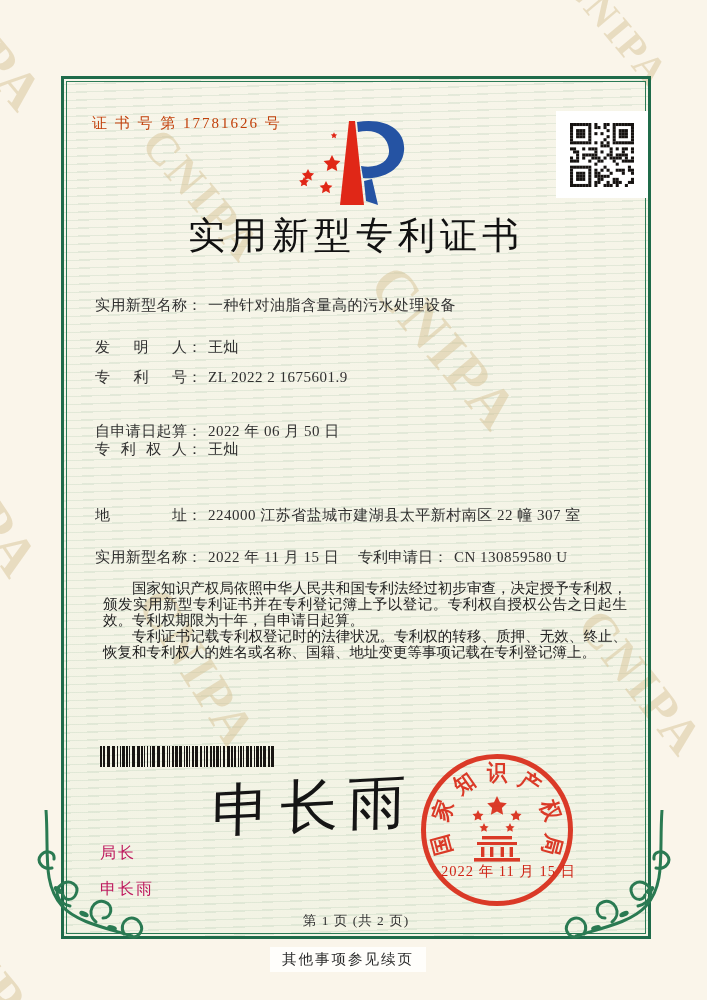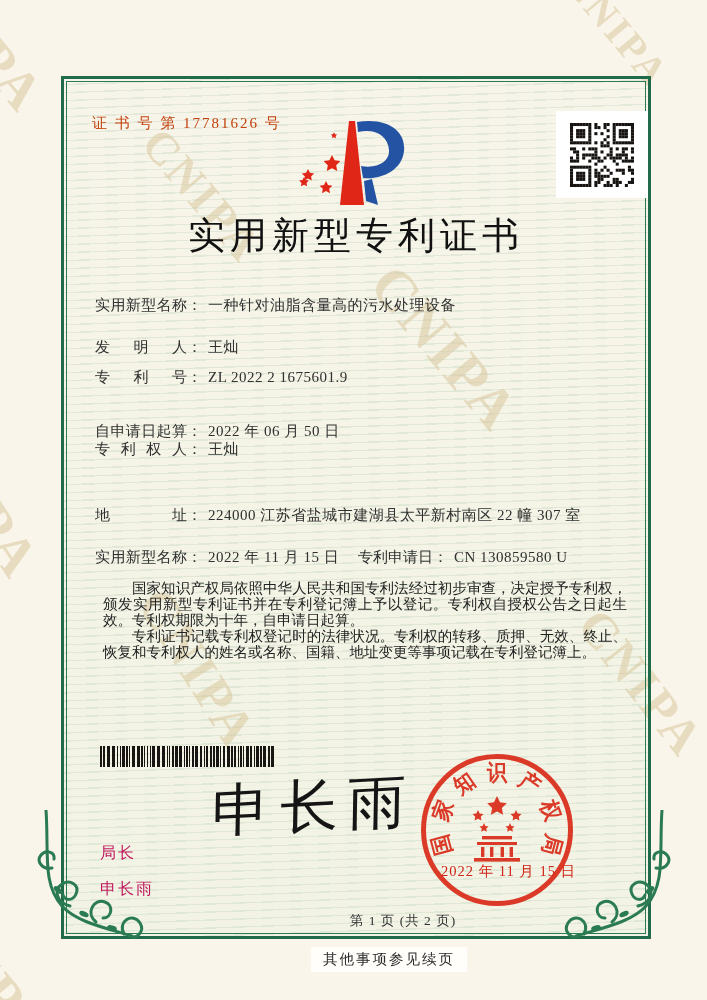--- a/index.html
+++ b/index.html
@@ -67,23 +67,23 @@
   .seal-ring{position:absolute; inset:2px; border:5px solid #d92b18; border-radius:50%;}
   .seal-char{
     position:absolute; left:50%; top:50%; font-size:20px; font-weight:bold; color:#d92b18;
     transform-origin:center;
   }
   .seal-emblem{position:absolute; left:38px; top:38px;}
   .seal-date{position:absolute; left:441px; top:862px; z-index:5; font-size:14.5px;
     color:#cf2416; letter-spacing:1px; white-space:nowrap;}
 
   .page-info{position:absolute; left:61px; width:590px; top:912px; text-align:center;
-    font-size:13.5px; color:#333; letter-spacing:1px;padding-left:47px;}
+    font-size:13.5px; color:#333; letter-spacing:1px;}
   .note{position:absolute; left:270px; top:947px; background:#fffefb; padding:3px 12px;
-    font-size:14.5px; letter-spacing:2px; color:#2a2a2a; z-index:5;margin-left:41px;}
+    font-size:14.5px; letter-spacing:2px; color:#2a2a2a; z-index:5;}
 
   .ornament{position:absolute; z-index:7; pointer-events:none;}
   .orn-left{left:36px; top:810px;}
   .orn-right{left:544px; top:810px; transform:scaleX(-1);}
 </style>
 </head>
 <body>
 
 <div class="page">
 

